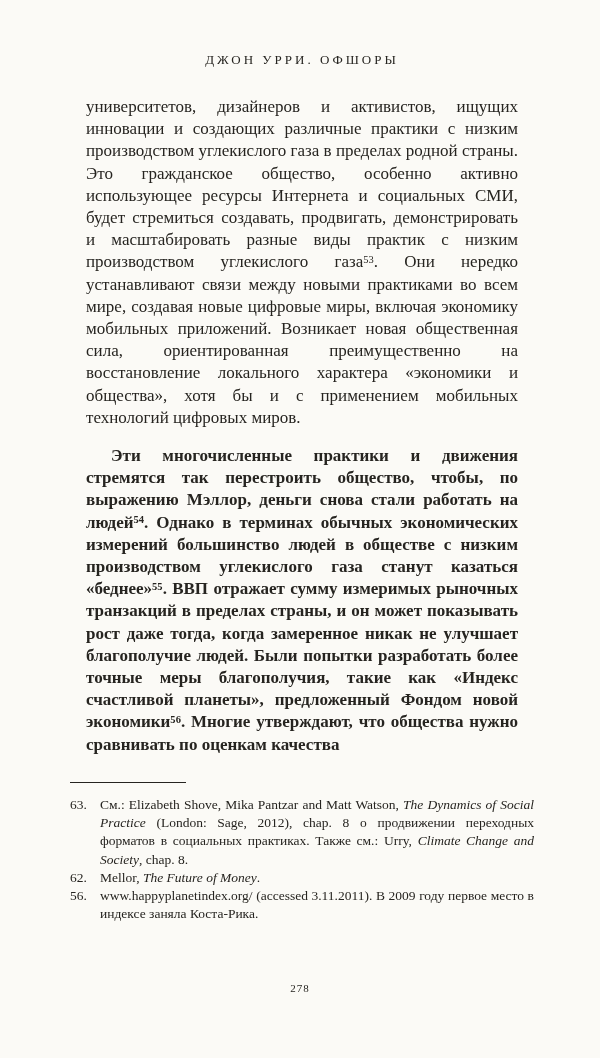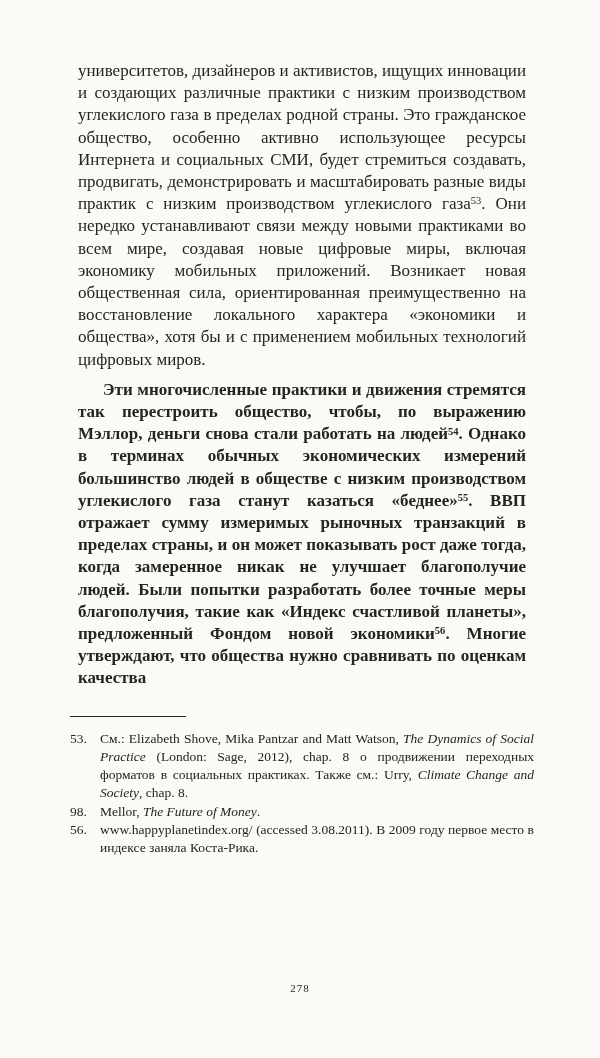--- a/index.html
+++ b/index.html
@@ -22,21 +22,21 @@
     overflow:hidden;
   }
   .running-header{
     text-align:center;
     font-size:13px;
     letter-spacing:3px;
     margin-bottom:28px;
     white-space:nowrap;
   }
   .body-text p{
-    margin:8px;
+    margin:16px;
     font-size:17px;
     line-height:22.2px;
     text-align:justify;
     hyphens:auto;
     -webkit-hyphens:auto;
   }
   .body-text p.indent{
     text-indent:25px;
     font-weight:bold;
   }
@@ -76,28 +76,29 @@
     bottom:64px;
     text-align:center;
     font-size:11px;
     letter-spacing:1px;
   }
 </style>
 </head>
 <body>
 
 <div class="page">
+  <div class="running-header">ДЖОН УРРИ. ОФШОРЫ</div>
 
   <div class="body-text">
       <p class=""><span>университетов, дизайнеров и активистов, ищущих инновации и создающих различные практики с низким производством углекислого газа в пределах родной страны. Это гражданское общество, особенно активно использующее ресурсы Интернета и социальных СМИ, будет стремиться создавать, продвигать, демонстрировать и масштабировать разные виды практик с низким производством углекислого газа</span><sup>53</sup><span>. Они нередко устанавливают связи между новыми практиками во всем мире, создавая новые цифровые миры, включая экономику мобильных приложений. Возникает новая общественная сила, ориентированная преимущественно на восстановление локального характера «экономики и общества», хотя бы и с применением мобильных технологий цифровых миров.</span></p>
       <p class="indent"><span>Эти многочисленные практики и движения стремятся так перестроить общество, чтобы, по выражению Мэллор, деньги снова стали работать на людей</span><sup>54</sup><span>. Однако в терминах обычных экономических измерений большинство людей в обществе с низким производством углекислого газа станут казаться «беднее»</span><sup>55</sup><span>. ВВП отражает сумму измеримых рыночных транзакций в пределах страны, и он может показывать рост даже тогда, когда замеренное никак не улучшает благополучие людей. Были попытки разработать более точные меры благополучия, такие как «Индекс счастливой планеты», предложенный Фондом новой экономики</span><sup>56</sup><span>. Многие утверждают, что общества нужно сравнивать по оценкам качества</span></p>
     </div>
 
   <hr class="footnote-rule">
 
   <div class="footnotes">
-      <div class="footnote"><span class="fn-num">53.</span><span><span>См.: Elizabeth Shove, Mika Pantzar and Matt Watson, </span><em>The Dynamics of Social Practice</em><span> (London: Sage, 2012), chap. 8 о продвижении переходных форматов в социальных практиках. Также см.: Urry, </span><em>Climate Change and Society</em><span>, chap. 8.</span></span></div>
-      <div class="footnote"><span class="fn-num">98.</span><span><span>Mellor, </span><em>The Future of Money</em><span>.</span></span></div>
-      <div class="footnote"><span class="fn-num">56.</span><span><span>www.happyplanetindex.org/ (accessed 3.08.2011). В 2009 году первое место в индексе заняла Коста-Рика.</span></span></div>
+      <div class="footnote"><span class="fn-num">63.</span><span><span>См.: Elizabeth Shove, Mika Pantzar and Matt Watson, </span><em>The Dynamics of Social Practice</em><span> (London: Sage, 2012), chap. 8 о продвижении переходных форматов в социальных практиках. Также см.: Urry, </span><em>Climate Change and Society</em><span>, chap. 8.</span></span></div>
+      <div class="footnote"><span class="fn-num">62.</span><span><span>Mellor, </span><em>The Future of Money</em><span>.</span></span></div>
+      <div class="footnote"><span class="fn-num">56.</span><span><span>www.happyplanetindex.org/ (accessed 3.11.2011). В 2009 году первое место в индексе заняла Коста-Рика.</span></span></div>
     </div>
 
   <div class="page-number">278</div>
 </div>
 
 </body></html>

